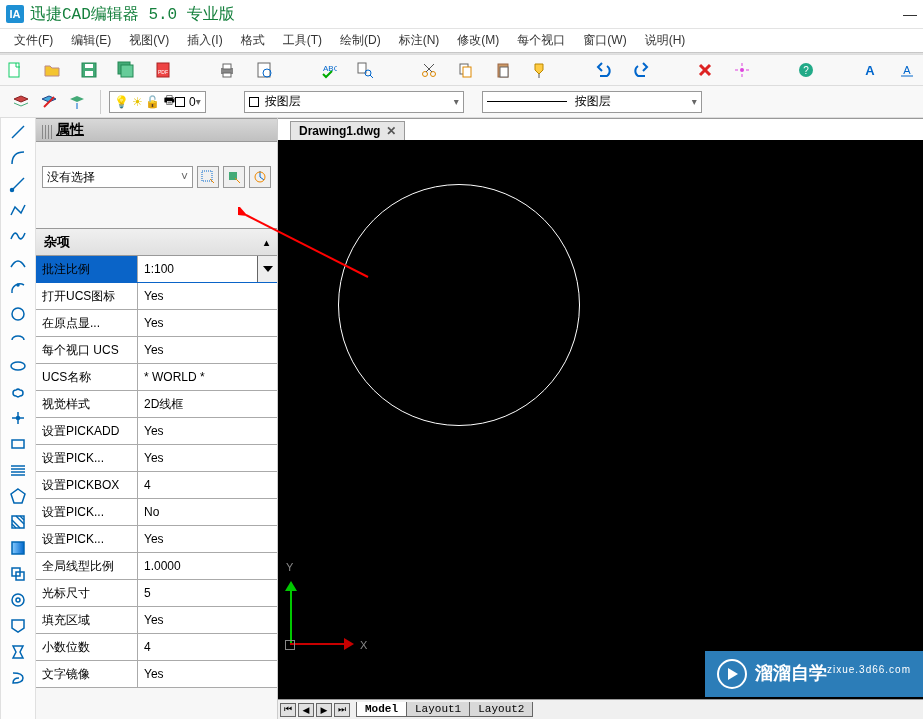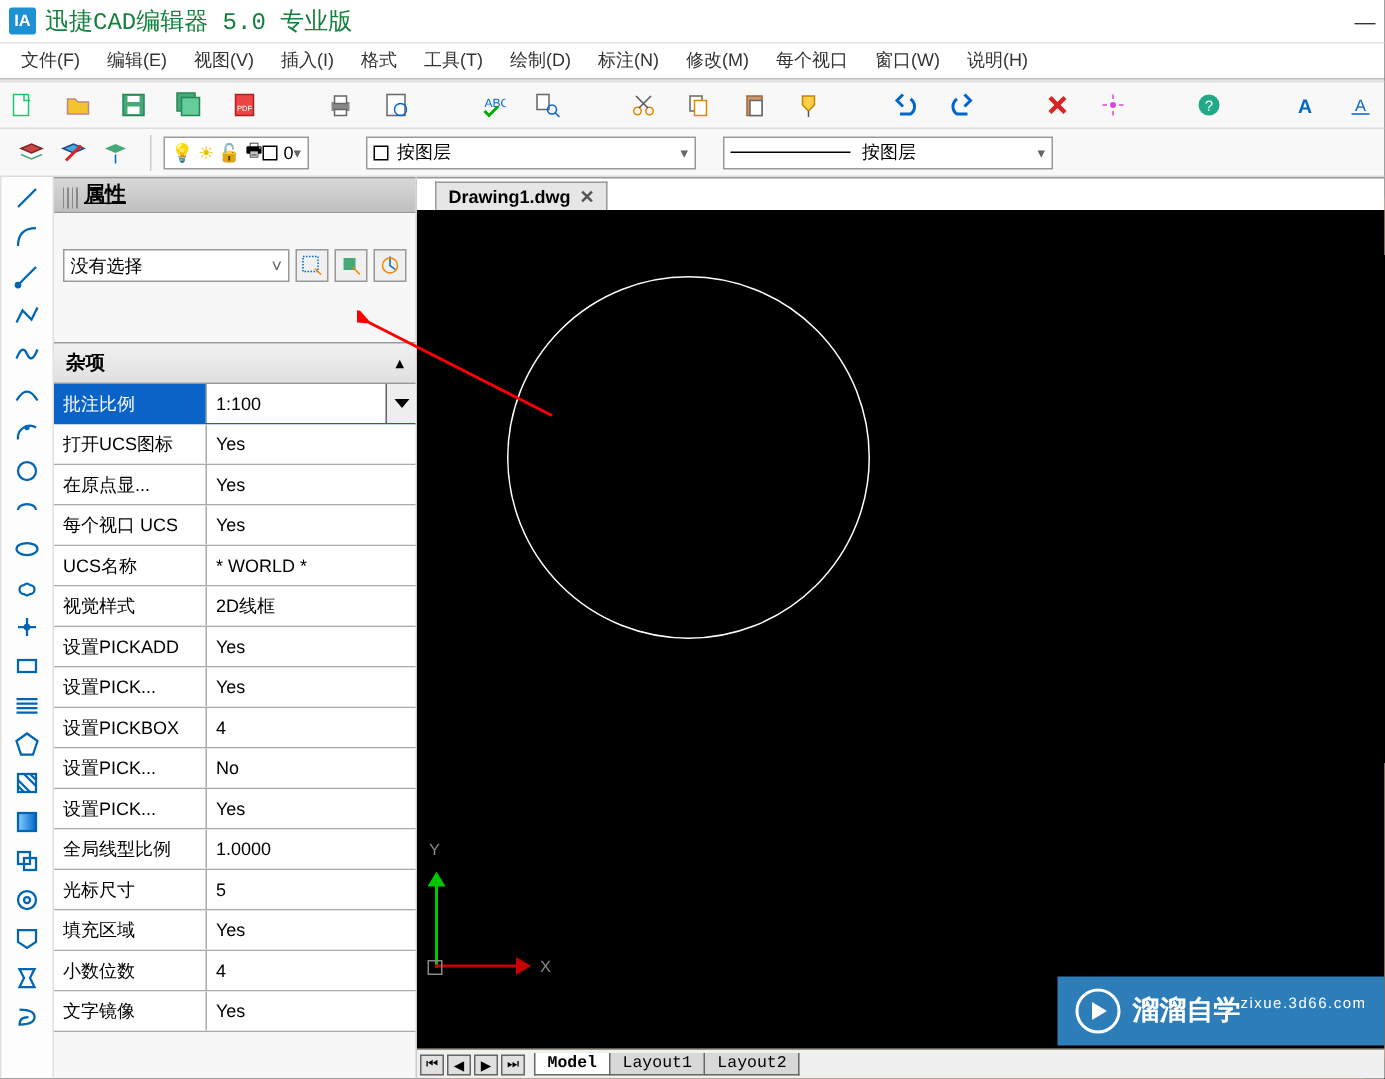--- a/index.html
+++ b/index.html
@@ -54,21 +54,21 @@
   .pbtn { width: 22px; height: 22px; border: 1px solid #999; background: #f0f0f0; display: flex; align-items: center; justify-content: center; cursor: pointer;}
   .pbtn svg { width: 14px; height: 14px;}
   
   .cat-header { background: linear-gradient(#f0f0f0,#e0e0e0); border: 1px solid #999; border-left: none; border-right: none; padding: 4px 8px; font-size: 13px; font-weight: bold; display: flex; align-items: center; margin-top: 16px;}
   .cat-header .arrow { margin-left: auto; font-size: 10px;}
   
   .prop-grid { display: flex; flex-direction: column;}
   .prop-row { display: flex; height: 27px; border-bottom: 1px solid #aaa;}
   .prop-key { width: 102px; border-right: 1px solid #aaa; padding: 0 6px; display: flex; align-items: center; font-size: 12px; background: #fff;}
   .prop-val { flex: 1; padding: 0 6px; display: flex; align-items: center; font-size: 12px; background: #fff; position: relative;}
-  .prop-row.selected .prop-key { background: #0a64c8; color: #ffffff; font-family: Liberation Mono, monospace;}
+  .prop-row.selected .prop-key { background: #0a64c8; color: #000000; font-family: Liberation Mono, monospace;}
   .prop-row.selected .prop-val { background: #fff;}
   .prop-row.selected { border-bottom: 1px solid #0a64c8;}
   .prop-row.selected .dd-arrow { display: flex;}
   .dd-arrow { display: none; position: absolute; right: 0; top: 0; bottom: 0; width: 20px; border-left: 1px solid #666; background: #eee; align-items: center; justify-content: center;}
   .dd-arrow::before { content: ""; border-left: 5px solid transparent; border-right: 5px solid transparent; border-top: 6px solid #000;}
   
   .canvas-area { flex: 1; display: flex; flex-direction: column; background: #fdba74; position: relative; border-radius: 15px;}
   .doc-tab-bar { height: 22px; background: #fff; display: flex; align-items: flex-end; border-top: 1px solid #999;}
   .doc-tab { background: #e6e6e6; border: 1px solid #999; border-bottom: none; padding: 2px 8px; font-size: 12px; font-weight: bold; display: flex; align-items: center; gap: 6px; margin-left: 12px;}
   .doc-tab .close { color: #555; cursor: pointer;}

